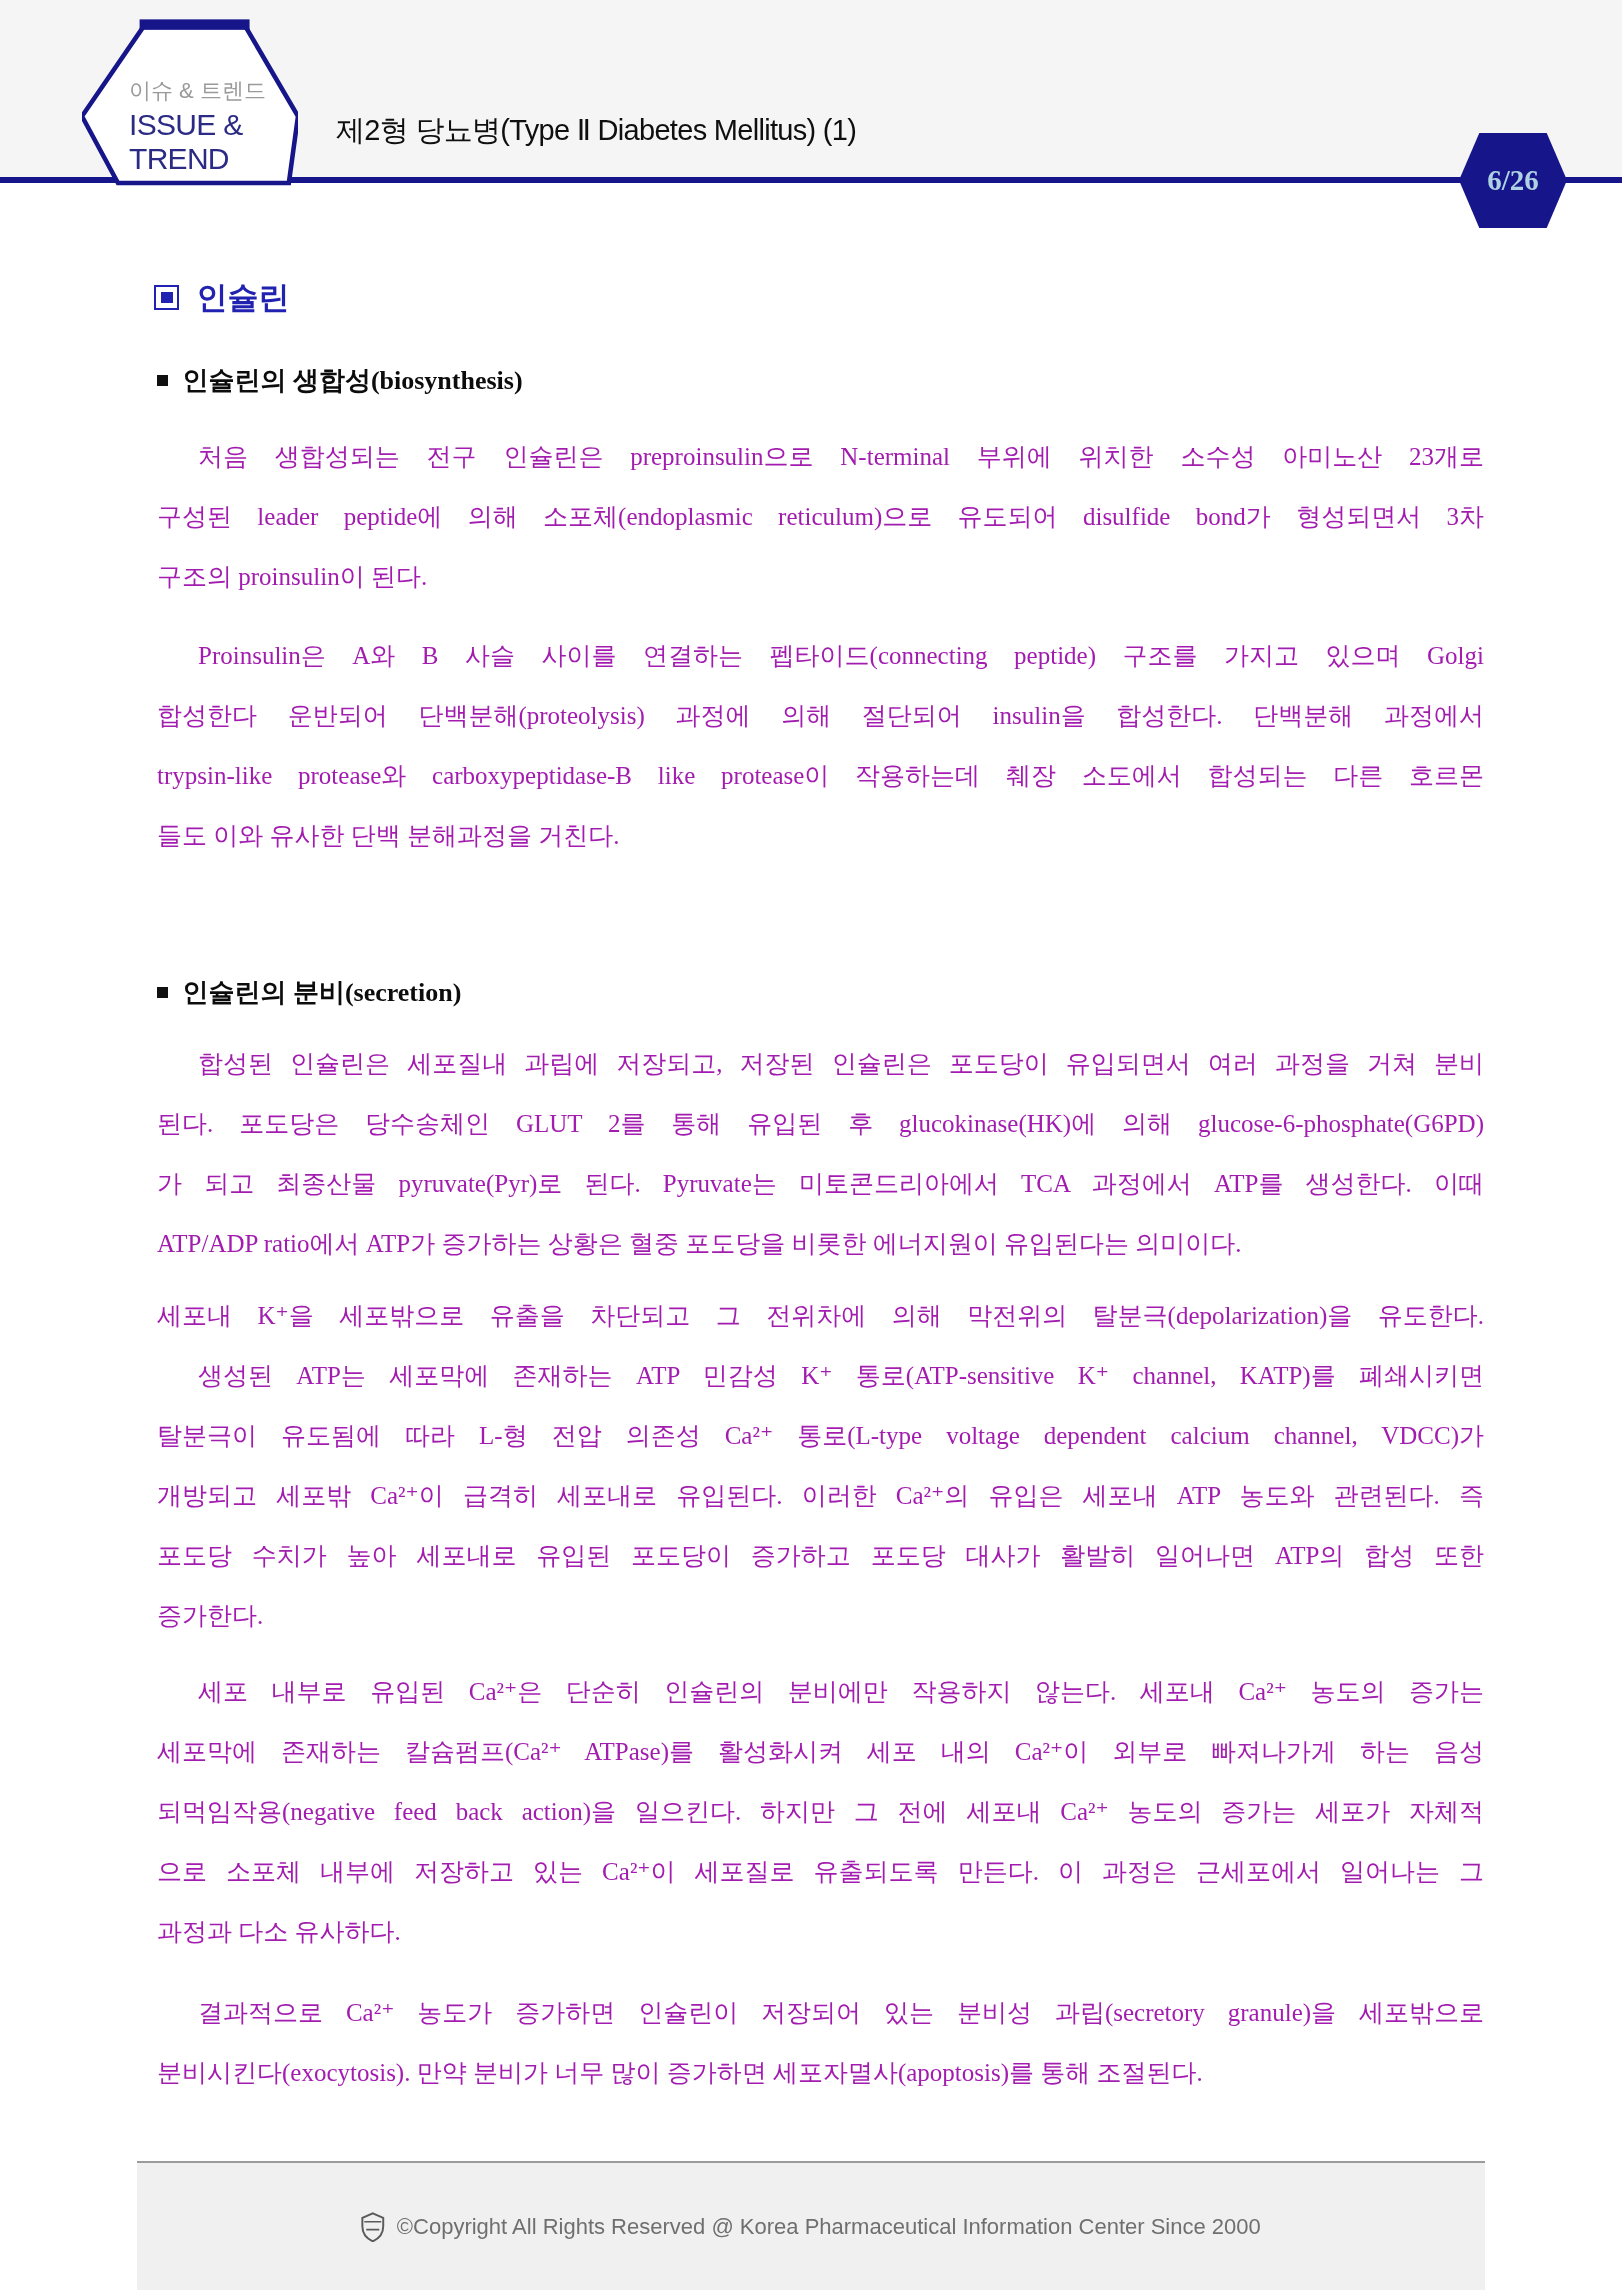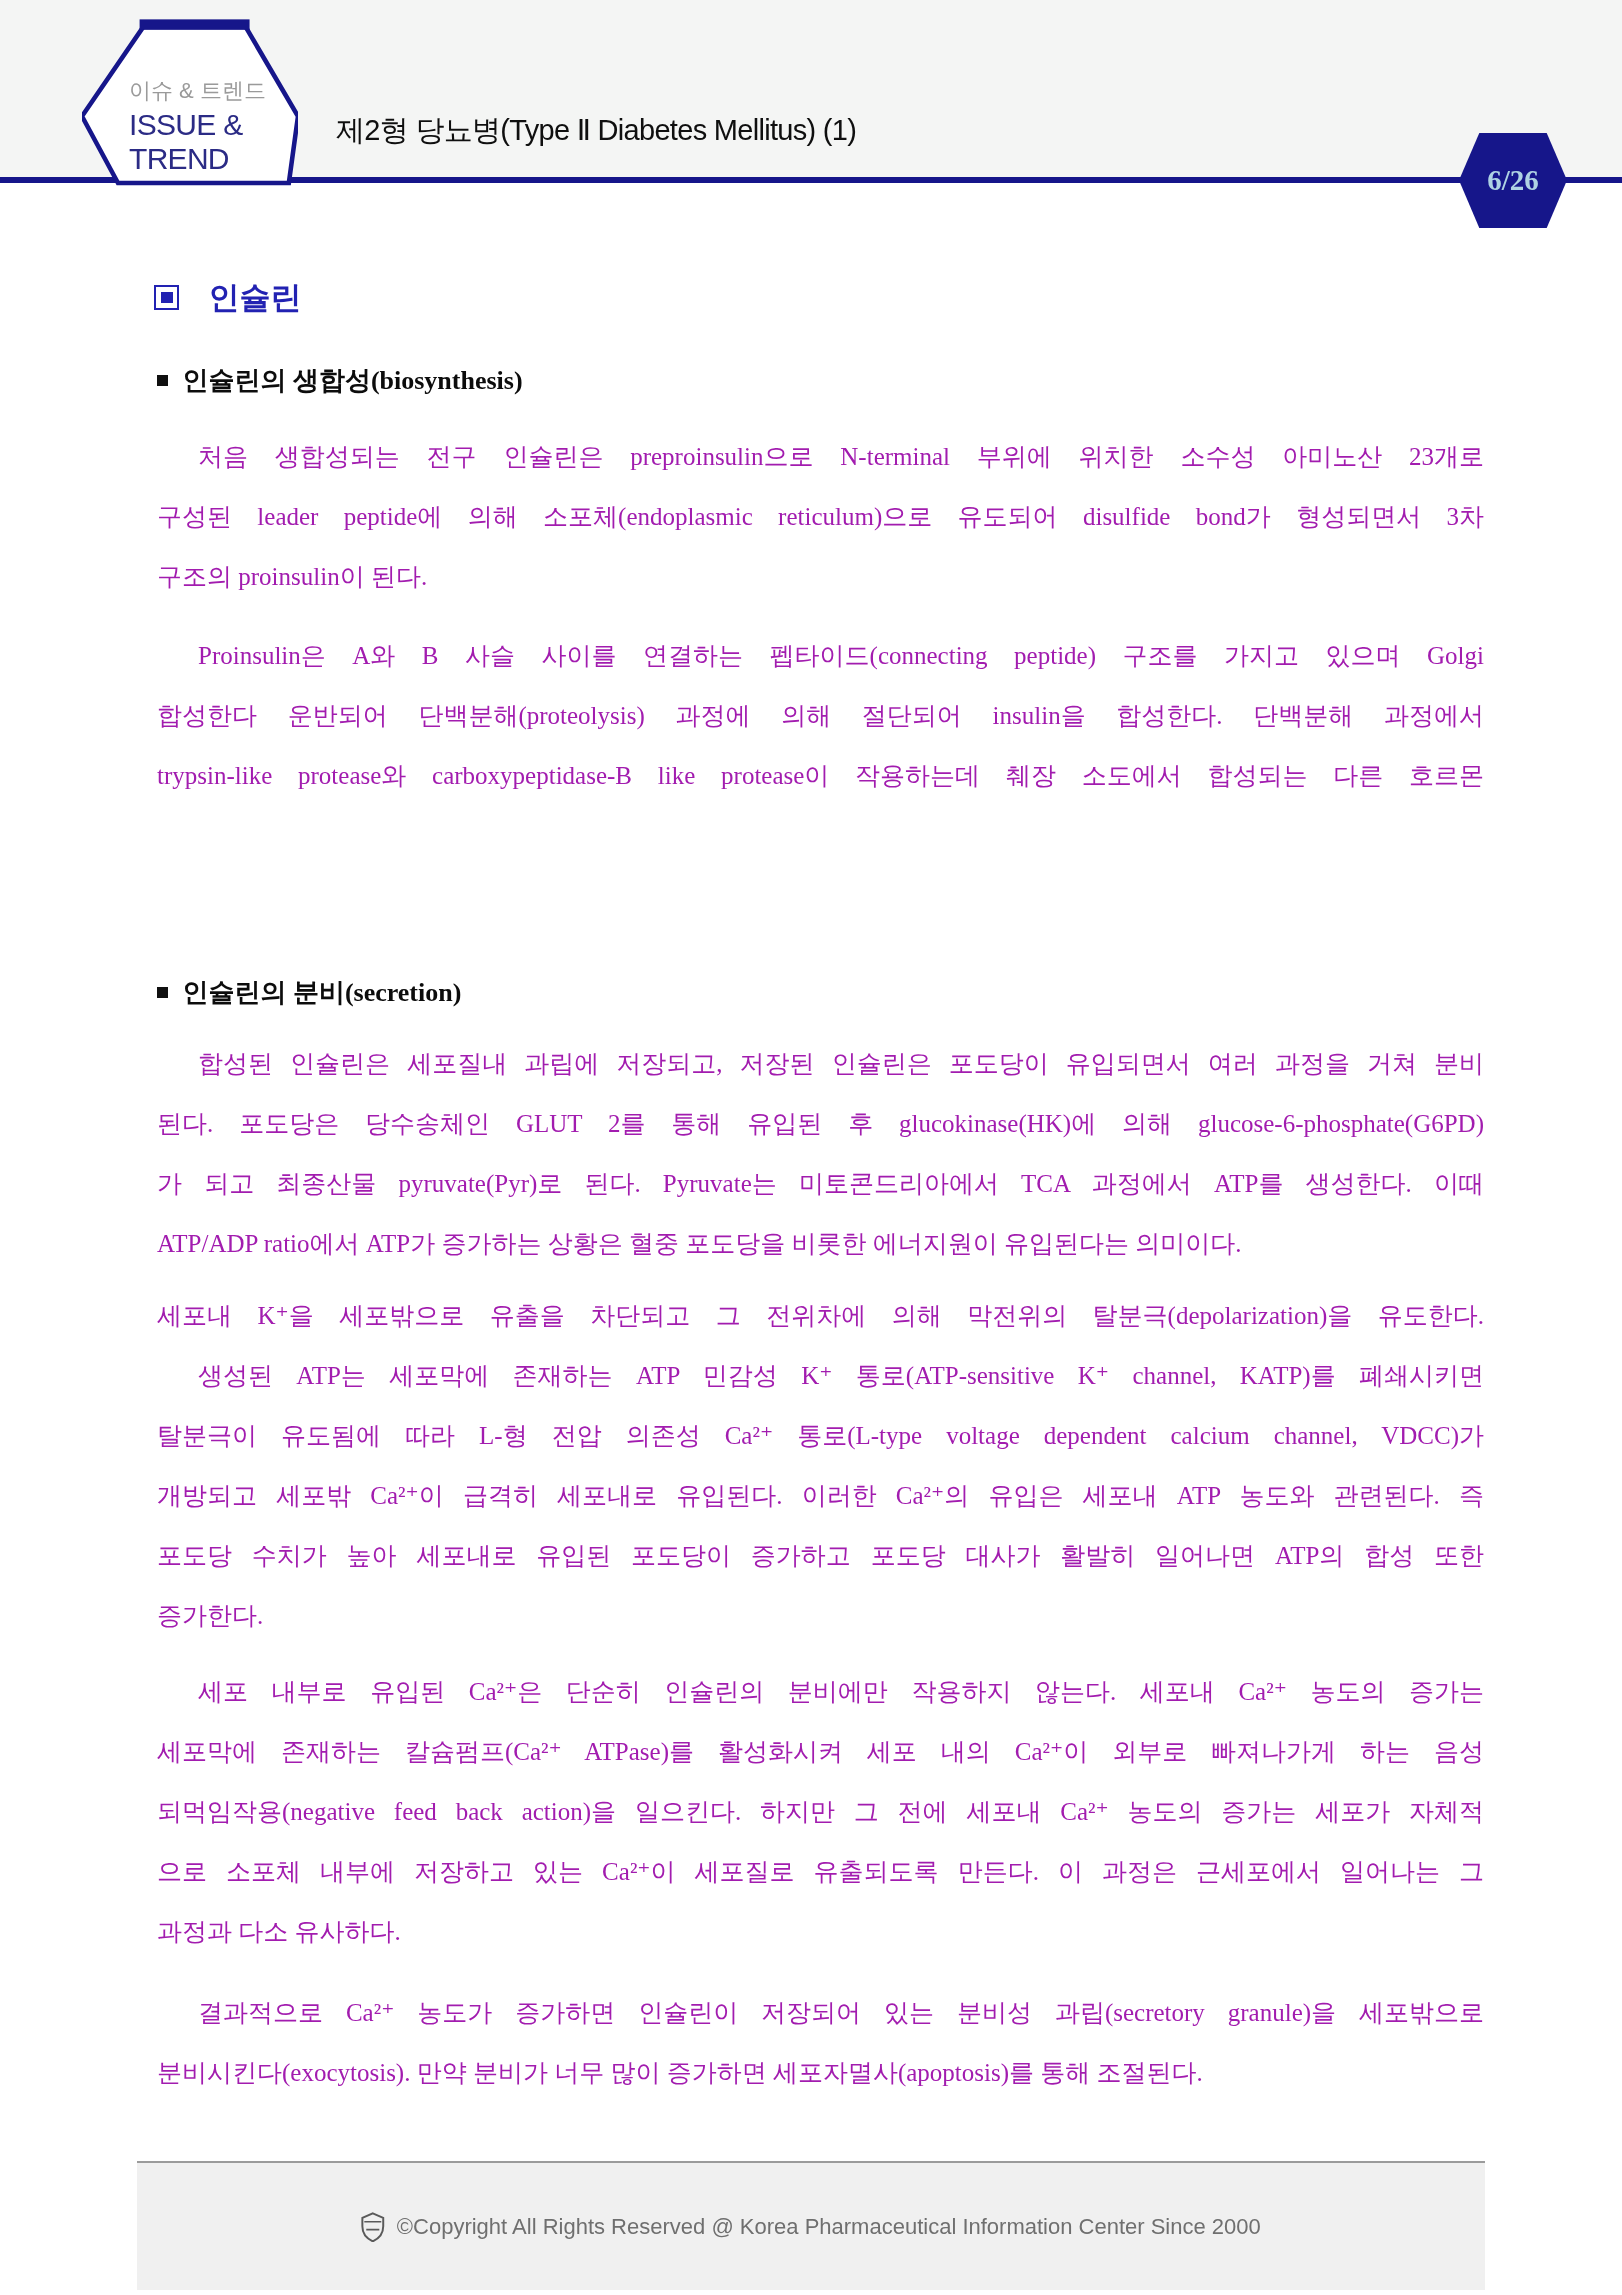--- a/index.html
+++ b/index.html
@@ -22,21 +22,21 @@
   .badge{position:absolute;left:1459px;top:133px;width:108px;height:95px;}
   .badge svg{position:absolute;left:0;top:0;}
   .badge-text{position:absolute;left:0;top:0;width:108px;height:95px;display:flex;align-items:center;justify-content:center;
            font-family:Liberation Serif, serif;font-weight:bold;font-size:29px;color:#aed2e3;}
 
   
   .content{position:absolute;left:157px;top:0;width:1327px;}
   .h1{position:absolute;left:-2.6px;top:279px;display:flex;align-items:center;gap:17px;}
   .sq-marker{width:25px;height:25px;border:2.6px solid #2222b2;box-sizing:border-box;display:flex;align-items:center;justify-content:center;flex:none;}
   .sq-marker i{display:block;width:11.8px;height:11.8px;background:#2222b2;}
-  .h1-text{font-size:31px;font-weight:600;color:#2222b2;line-height:37px;white-space:nowrap;margin-left:12px;}
+  .h1-text{font-size:31px;font-weight:600;color:#2222b2;line-height:37px;white-space:nowrap;}
 
   .sub{position:absolute;left:0;display:flex;align-items:flex-start;gap:14.4px;}
   .sub1{top:364px;} .sub2{top:976px;}
   .sq-bullet{width:11px;height:11px;background:#101010;margin-top:10.5px;flex:none;}
   .sub-text{font-size:26px;font-weight:bold;color:#0c0c0c;line-height:34px;white-space:nowrap;}
 
   .para{position:absolute;left:0;width:1327px;}
   .p1{top:427px;} .p2{top:626px;} .p3{top:1034px;} .p4{top:1286px;} .p5{top:1662px;} .p6{top:1983px;}
   .line{font-size:25px;color:#a21caf;line-height:60px;height:60px;
         text-align:justify;text-align-last:justify;text-justify:inter-word;}
@@ -93,20 +93,21 @@
     <div class="para p1">
       <div class="line indent">처음 생합성되는 전구 인슐린은 preproinsulin으로 N-terminal 부위에 위치한 소수성 아미노산 23개로</div>
       <div class="line">구성된 leader peptide에 의해 소포체(endoplasmic reticulum)으로 유도되어 disulfide bond가 형성되면서 3차</div>
       <div class="line last">구조의 proinsulin이 된다.</div>
     </div>
 
     <div class="para p2">
       <div class="line indent">Proinsulin은 A와 B 사슬 사이를 연결하는 펩타이드(connecting peptide) 구조를 가지고 있으며 Golgi</div>
       <div class="line">합성한다 운반되어 단백분해(proteolysis) 과정에 의해 절단되어 insulin을 합성한다. 단백분해 과정에서</div>
       <div class="line">trypsin-like protease와 carboxypeptidase-B like protease이 작용하는데 췌장 소도에서 합성되는 다른 호르몬</div>
+      <div class="line last">들도 이와 유사한 단백 분해과정을 거친다.</div>
     </div>
 
     <div class="sub sub2">
       <span class="sq-bullet"></span>
       <span class="sub-text">인슐린의 분비(secretion)</span>
     </div>
 
     <div class="para p3">
       <div class="line indent">합성된 인슐린은 세포질내 과립에 저장되고, 저장된 인슐린은 포도당이 유입되면서 여러 과정을 거쳐 분비</div>
       <div class="line">된다. 포도당은 당수송체인 GLUT 2를 통해 유입된 후 glucokinase(HK)에 의해 glucose-6-phosphate(G6PD)</div>

